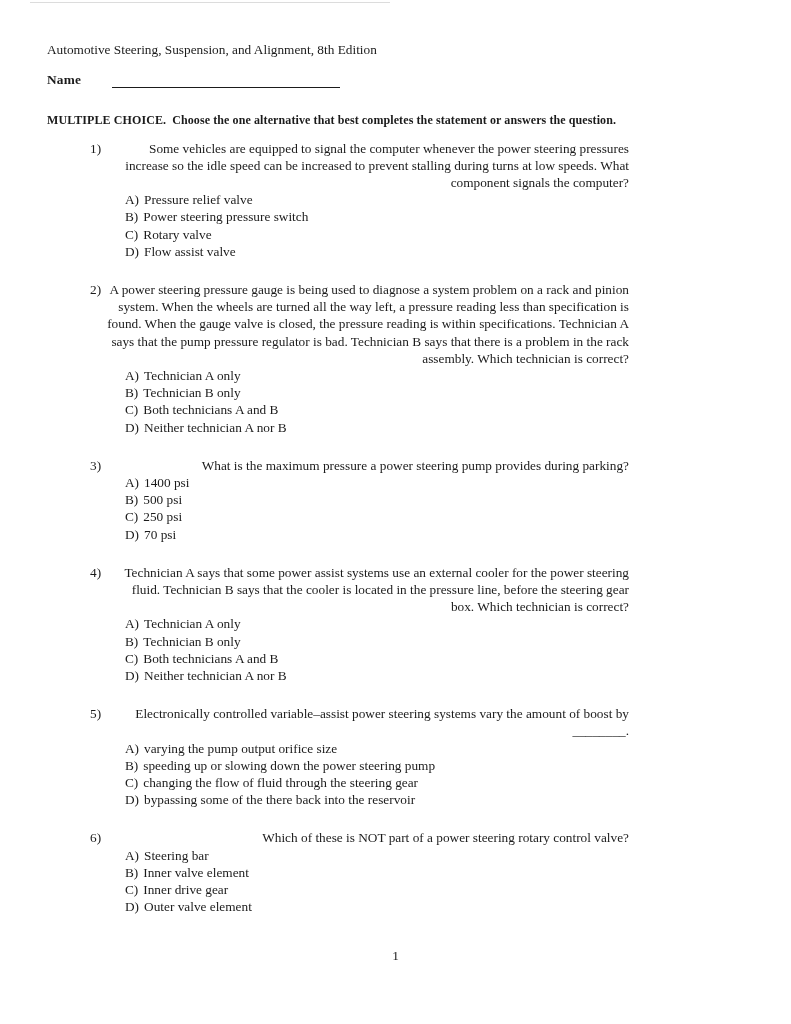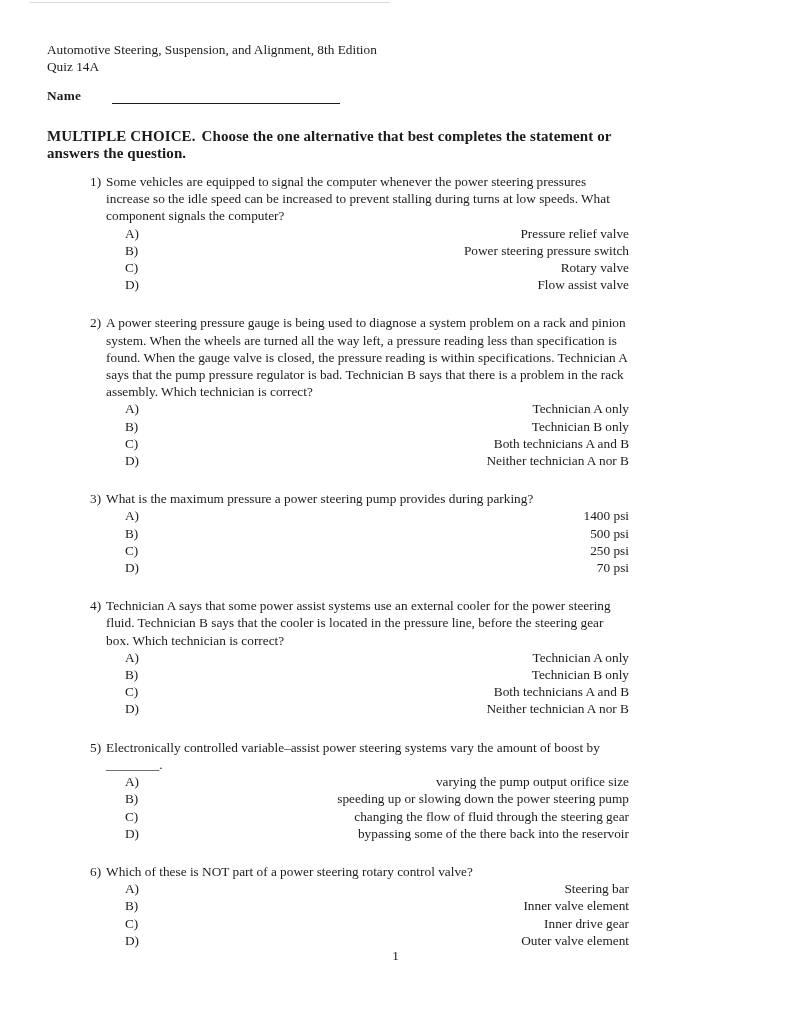--- a/index.html
+++ b/index.html
@@ -36,57 +36,56 @@
   .name-line {
     display: inline-block;
     width: 228px;
     border-bottom: 1.4px solid #1b1b1b;
     height: 14px;
     margin-left: 1px;
   }
   .instructions {
     margin-top: 24px;
     font-weight: bold;
-    font-size: 15px;
+    font-size: 12px;
     line-height: 17px;
     letter-spacing: 0.1px;
   }
   .instructions .lead { margin-right: 6px; }
   .questions {
     margin-top: 11px;
     padding-left: 43px;
     padding-right: 2px;
     font-size: 13.3px;
     line-height: 17.2px;
   }
   .question { margin-bottom: 21px; }
   .q-row { display: flex; }
   .q-num { flex: 0 0 auto; margin-right: 5px; white-space: nowrap; }
-  .q-text { flex: 1 1 auto; }
+  .q-text { flex: 1 1 auto; text-align: right; }
   .options { margin-top: 0; }
   .option { display: flex; padding-left: 35px; }
   .opt-label { flex: 0 0 auto; margin-right: 5px; white-space: nowrap; }
-  .opt-text { flex: 1 1 auto; text-align: right; }
+  .opt-text { flex: 1 1 auto; }
   .footer {
     position: absolute;
     top: 948px; left: 0;
     width: 791px;
     text-align: center;
     font-size: 13.3px;
   }
 </style>
 </head>
 <body>
 
 <div class="page">
   <div class="scan-artifact"></div>
 
   <div class="header">
     <span class="title">Automotive Steering, Suspension, and Alignment, 8th Edition</span>
-    <span class="quiz-number">Quiz 14A</span>
   </div>
 
   <div class="name-row">
     <span class="name-label">Name</span>
     <span class="name-line"></span>
   </div>
 
   <div class="instructions">
     <span class="lead">MULTIPLE CHOICE.</span><span>Choose the one alternative that best completes the statement or answers the question.</span>
   </div>

